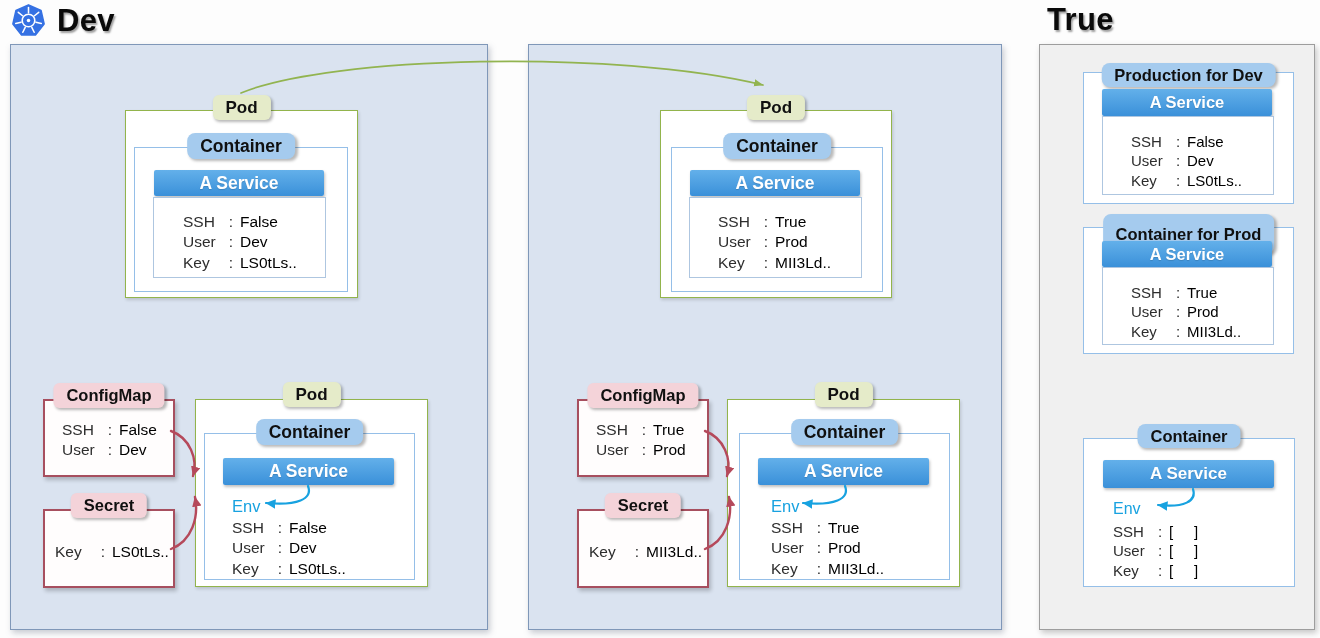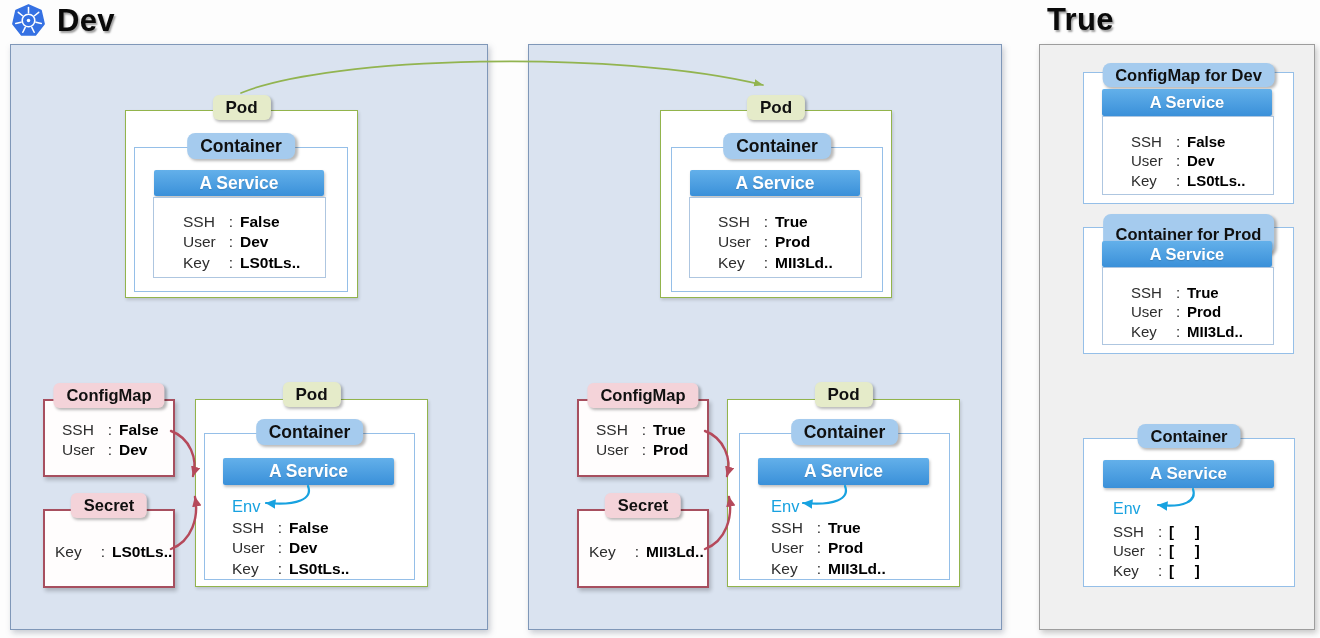--- a/index.html
+++ b/index.html
@@ -34,21 +34,21 @@
   .bar {
     position:absolute; display:flex; align-items:center; justify-content:center;
     background:linear-gradient(180deg,#63b0ea 0%,#3a90d9 100%);
     color:#ffffff; font-weight:bold; font-size:17.5px; border-radius:2px;
     box-shadow:1px 2px 3px rgba(0,0,0,.25); text-shadow:0 1px 1px rgba(0,0,0,.15);
   }
   .rows { position:absolute; }
   .row { display:flex; align-items:flex-end; height:20.5px; font-size:15.5px; color:#2d2d2d; }
   .row .fn { width:41px; }
   .row .co { width:14px; text-align:center; }
-  .row .v  { font-weight:bold; color:#000; margin-left:2px; white-space:pre; }
+  .row .v  { font-weight:normal; color:#000; margin-left:2px; white-space:pre; }
   .rows.small .row { height:19.5px; font-size:15px; }
   .rows.small .fn { width:40px; }
   .env { position:absolute; color:#18a2e0; font-weight:normal; font-size:16.5px; line-height:1; }
   .overlay { position:absolute; left:0; top:0; pointer-events:none; }
 </style>
 </head>
 <body>
 
 <div class="stage">
 
@@ -231,21 +231,21 @@
         <span class="v">Prod</span>
       </div>
     <div class="row">
         <span class="fn">Key</span>
         <span class="co">:</span>
         <span class="v">MII3Ld..</span>
       </div>
   </div>
 
   <div class="box cont-b" style="left:1083px; top:72px; width:209px; height:130px;">
-    <div class="tag cont-t" style="top:-10px; font-size:16.5px; height:24px;">ConfigMap for Dev</div>
+    <div class="tag cont-t" style="top:-10px; font-size:16.5px; height:24px;">Production for Dev</div>
   </div>
   <div class="bar" style="left:1102px; top:89px; width:170px; height:27px; font-size:16.5px;">A Service</div>
   <div class="box inner-b" style="left:1102px; top:116px; width:170px; height:77px;"></div>
   <div class="rows small" style="left:1131px; top:130px;">
     <div class="row">
         <span class="fn">SSH</span>
         <span class="co">:</span>
         <span class="v">False</span>
       </div>
     <div class="row">

